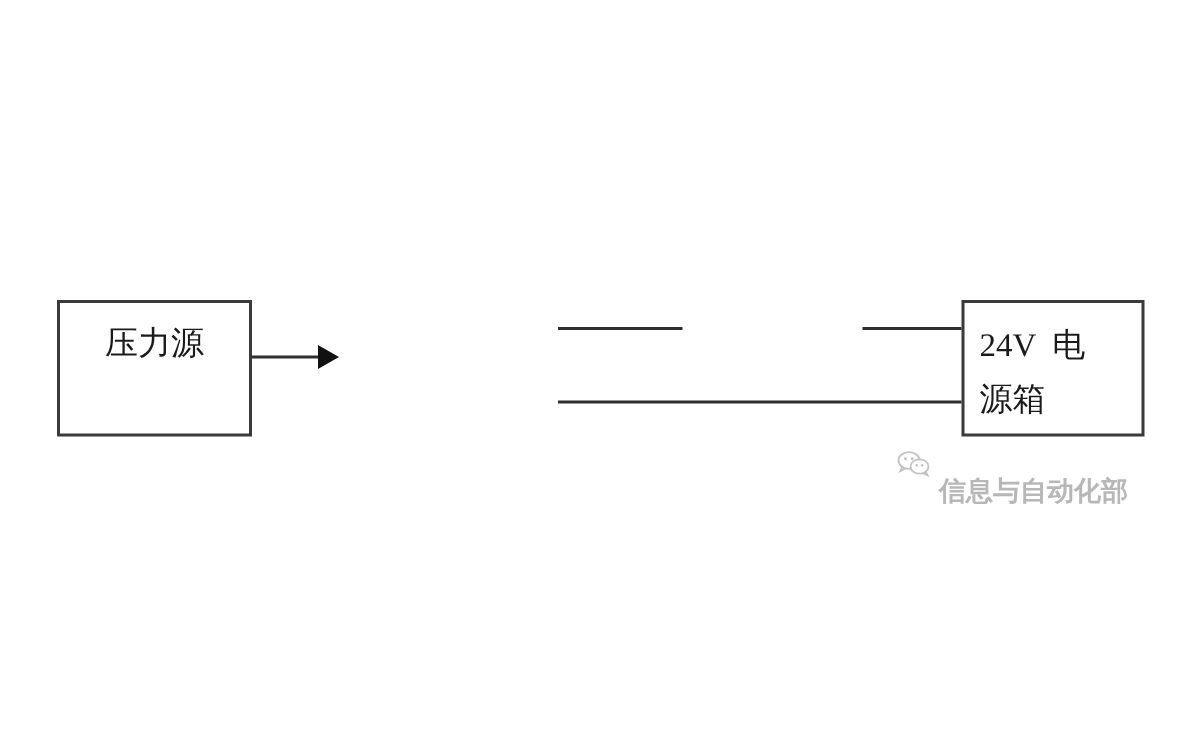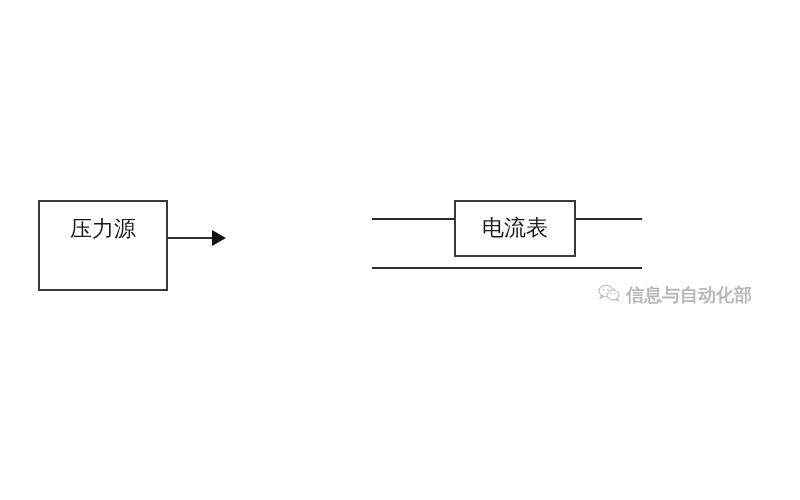--- a/index.html
+++ b/index.html
@@ -118,20 +118,21 @@
     opacity: 0.42;
     pointer-events: none;
   }
   #watermark .wm-text {
     font-family: "Liberation Sans", "DejaVu Sans", sans-serif;
     font-size: 18px;
     font-weight: bold;
     color: #555555;
     letter-spacing: 0px;
     white-space: nowrap;
+    margin-top: 32px;
   }
   #watermark .wm-logo { flex: 0 0 auto; }
 </style>
 </head>
 <body>
 
 <div id="canvas">
 
   <div class="wire h" id="wire-source-to-transmitter"></div>
   <div id="arrow-source-to-transmitter"></div>
@@ -140,24 +141,25 @@
 
   <div class="wire h" id="wire-ammeter-to-power"></div>
 
   <div class="wire h" id="wire-transmitter-to-power"></div>
 
   <div class="node" id="node-pressure-source">
     <div class="label">压力源</div>
   </div>
 
 
-  <div class="node" id="node-ammeter">
-    <div class="label">电流表</div>
+
+  <div class="node" id="node-power-supply">
+    <div class="label">24V  电
+源箱</div>
   </div>
-
 
   <div id="watermark">
     <span class="wm-logo">
       <svg width="22" height="18" viewBox="0 0 22 18" aria-hidden="true">
         <ellipse cx="8" cy="7" rx="7" ry="5.6" fill="none" stroke="#6f6f6f" stroke-width="1.2"></ellipse>
         <path d="M3.6 11.2 L2.2 14.1 L5.3 12.6 Z" fill="none" stroke="#6f6f6f" stroke-width="1.2"></path>
         <circle cx="5.7" cy="5.8" r="0.95" fill="#6f6f6f"></circle>
         <circle cx="10.1" cy="5.8" r="0.95" fill="#6f6f6f"></circle>
         <ellipse cx="15" cy="11" rx="6" ry="4.8" fill="#ffffff" stroke="#6f6f6f" stroke-width="1.2"></ellipse>
         <path d="M19.1 14.4 L20.4 16.8 L17.6 15.6 Z" fill="none" stroke="#6f6f6f" stroke-width="1.2"></path>

